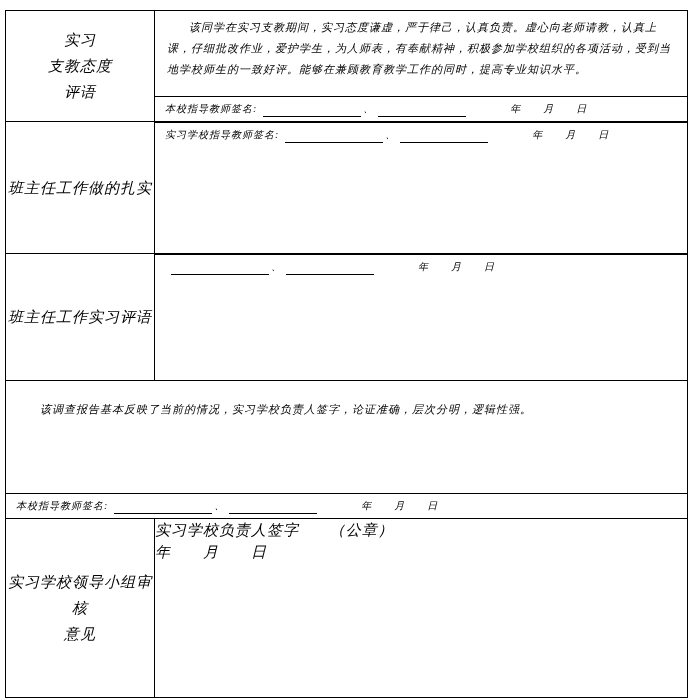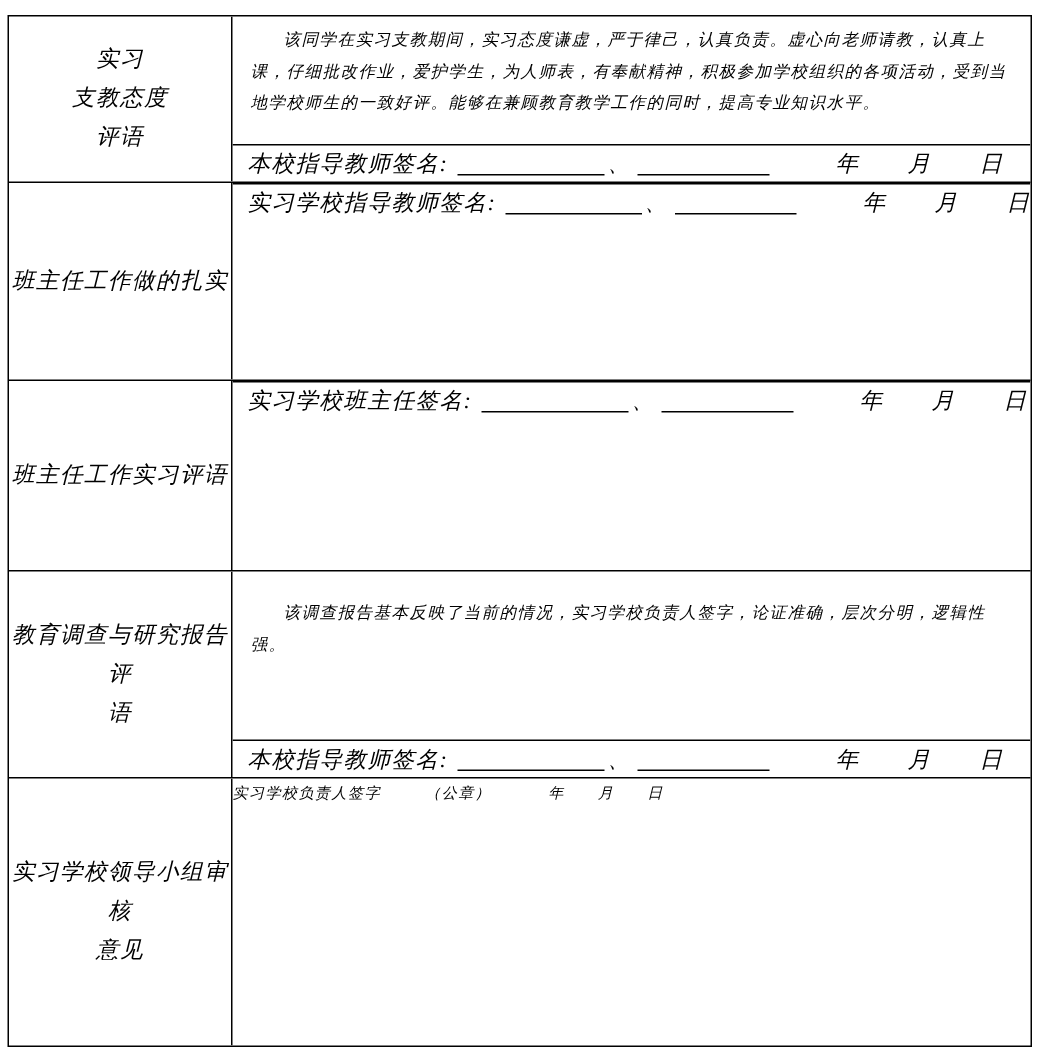--- a/index.html
+++ b/index.html
@@ -64,41 +64,41 @@
     line-height: 21px;
     overflow: hidden;
   }
   .para-pad { padding-top: 18px; }
   .sig-row {
     border-top: 1px solid #000;
     height: 24px;
     display: flex;
     align-items: center;
     padding-left: 10px;
-    font-size: 15px;
+    font-size: 10px;
     font-style: italic;
     letter-spacing: 1px;
     white-space: nowrap;
   }
   .blank {
     display: inline-block;
     width: 98px;
     border-bottom: 1px solid #000;
     height: 14px;
     margin: 0 2px 0 6px;
   }
   .blank-2 { width: 88px; margin-left: 4px; }
   .date-line { margin-left: 42px; }
 
   .bottom-sign-area {
     display: flex;
-    flex-direction: row;
+    flex-direction: column;
     align-items: flex-start;
     padding: 0 0 10px 0;
-    font-size: 10px;
+    font-size: 15px;
     font-style: italic;
     letter-spacing: 1px;
     line-height: 22px;
   }
   .principal-line { padding-right: 38px; }
   .principal-line .seal { margin-left: 26px; }
   .bottom-date { padding-right: 58px; }
 </style>
 </head>
 <body>
@@ -131,32 +131,29 @@
         <span class="blank blank-2"></span>
         <span class="date-line">年　　月　　日</span>
       </div>
     </div>
   </div>
 
   <div class="row row-3">
     <div class="label-cell">班主任工作实习评语</div>
     <div class="content-cell">
       <div class="sig-row">
-        <span>实习学校班主任签名:</span>
         <span class="blank"></span>
         <span>、</span>
         <span class="blank blank-2"></span>
         <span class="date-line">年　　月　　日</span>
       </div>
     </div>
   </div>
 
   <div class="row row-4">
-    <div class="label-cell">教育调查与研究报告评
-语</div>
     <div class="content-cell">
       <div class="para para-pad">该调查报告基本反映了当前的情况，实习学校负责人签字，论证准确，层次分明，逻辑性强。</div>
       <div class="sig-row">
         <span>本校指导教师签名:</span>
         <span class="blank"></span>
         <span>、</span>
         <span class="blank blank-2"></span>
         <span class="date-line">年　　月　　日</span>
       </div>
     </div>

